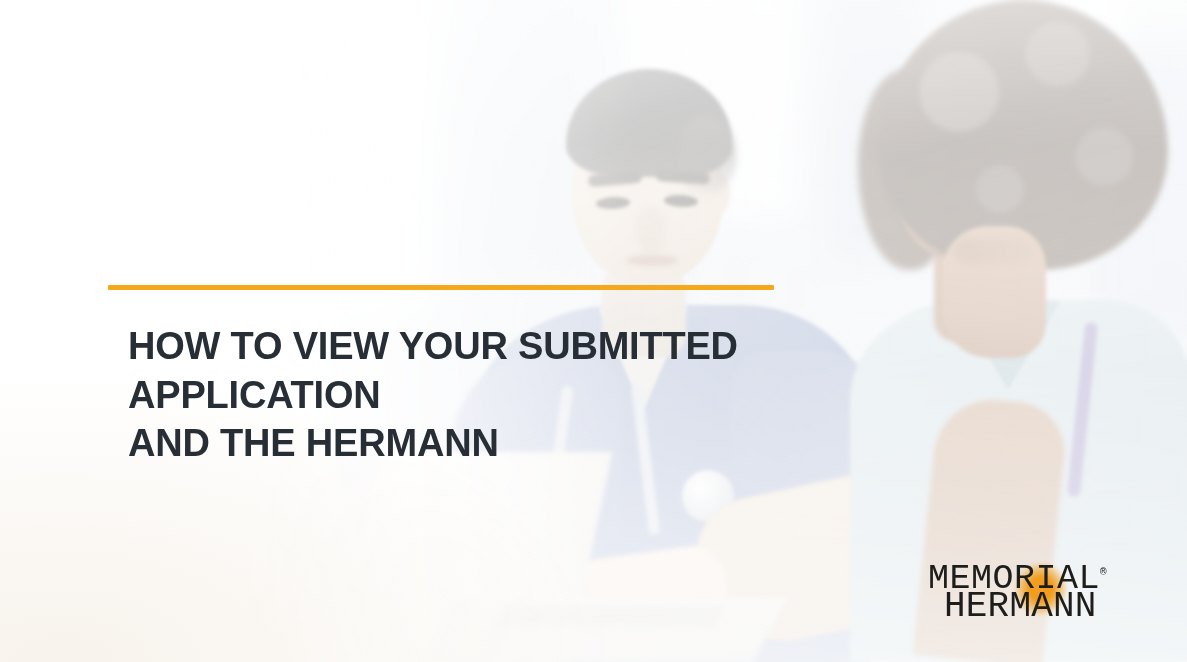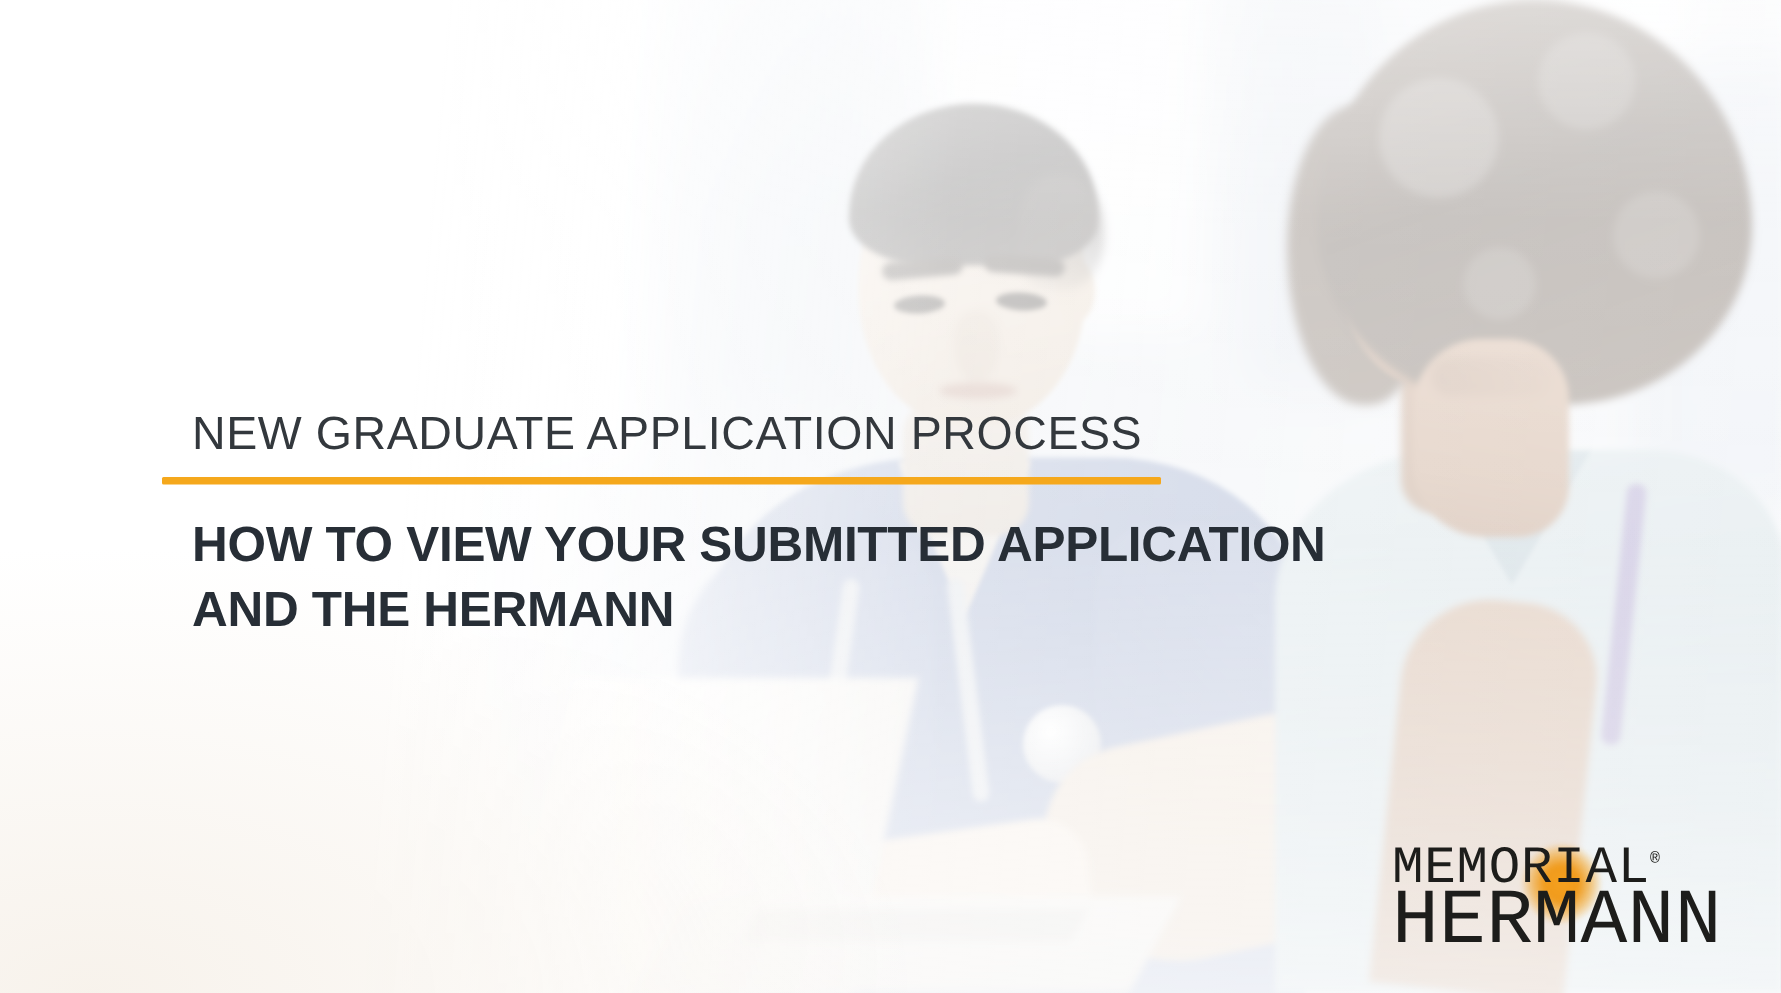--- a/index.html
+++ b/index.html
@@ -412,23 +412,23 @@
     white-space: nowrap;
   }
   .rule {
     margin-top: 13px;
     width: 666px;
     height: 5px;
     background: #f5a81c;
     border-radius: 1px;
   }
   .headline {
-    margin: 19px 0 0 20px;
+    margin: 32px 0 0 20px;
     font-family: "Liberation Sans", sans-serif;
-    font-size: 33px;
+    font-size: 38px;
     font-weight: 700;
     letter-spacing: -0.2px;
     color: #272e36;
     line-height: 1.28;
     max-width: 860px;
   }
   .headline .l2 { display: block; }
 
   
   .logo {
@@ -456,22 +456,23 @@
     line-height: 1;
     white-space: nowrap;
   }
   .logo-line1 {
     top: 2px;
     font-size: 35px;
     letter-spacing: 0.5px;
   }
   .logo-line2 {
     top: 29px;
-    font-size: 52px;
+    font-size: 36px;
     letter-spacing: 0.2px;
+    margin-left: 16px;
   }
   .logo-reg {
     font-size: 11px;
     vertical-align: super;
     letter-spacing: 0;
   }
 </style>
 </head>
 <body>
 
@@ -534,21 +535,20 @@
     </div>
 
     <div class="photo-blur"></div>
   </div>
 
   <div class="wash"></div>
   <div class="wash-vert"></div>
   <div class="wash-warm"></div>
 
   <div class="textblock">
-    <div class="eyebrow">NEW GRADUATE APPLICATION PROCESS</div>
     <div class="rule"></div>
     <div class="headline">
       <span>HOW TO VIEW YOUR SUBMITTED APPLICATION</span>
       <span class="l2">AND THE HERMANN</span>
     </div>
   </div>
 
   <div class="logo">
     <div class="logo-glow"></div>
     <div class="logo-line1">

